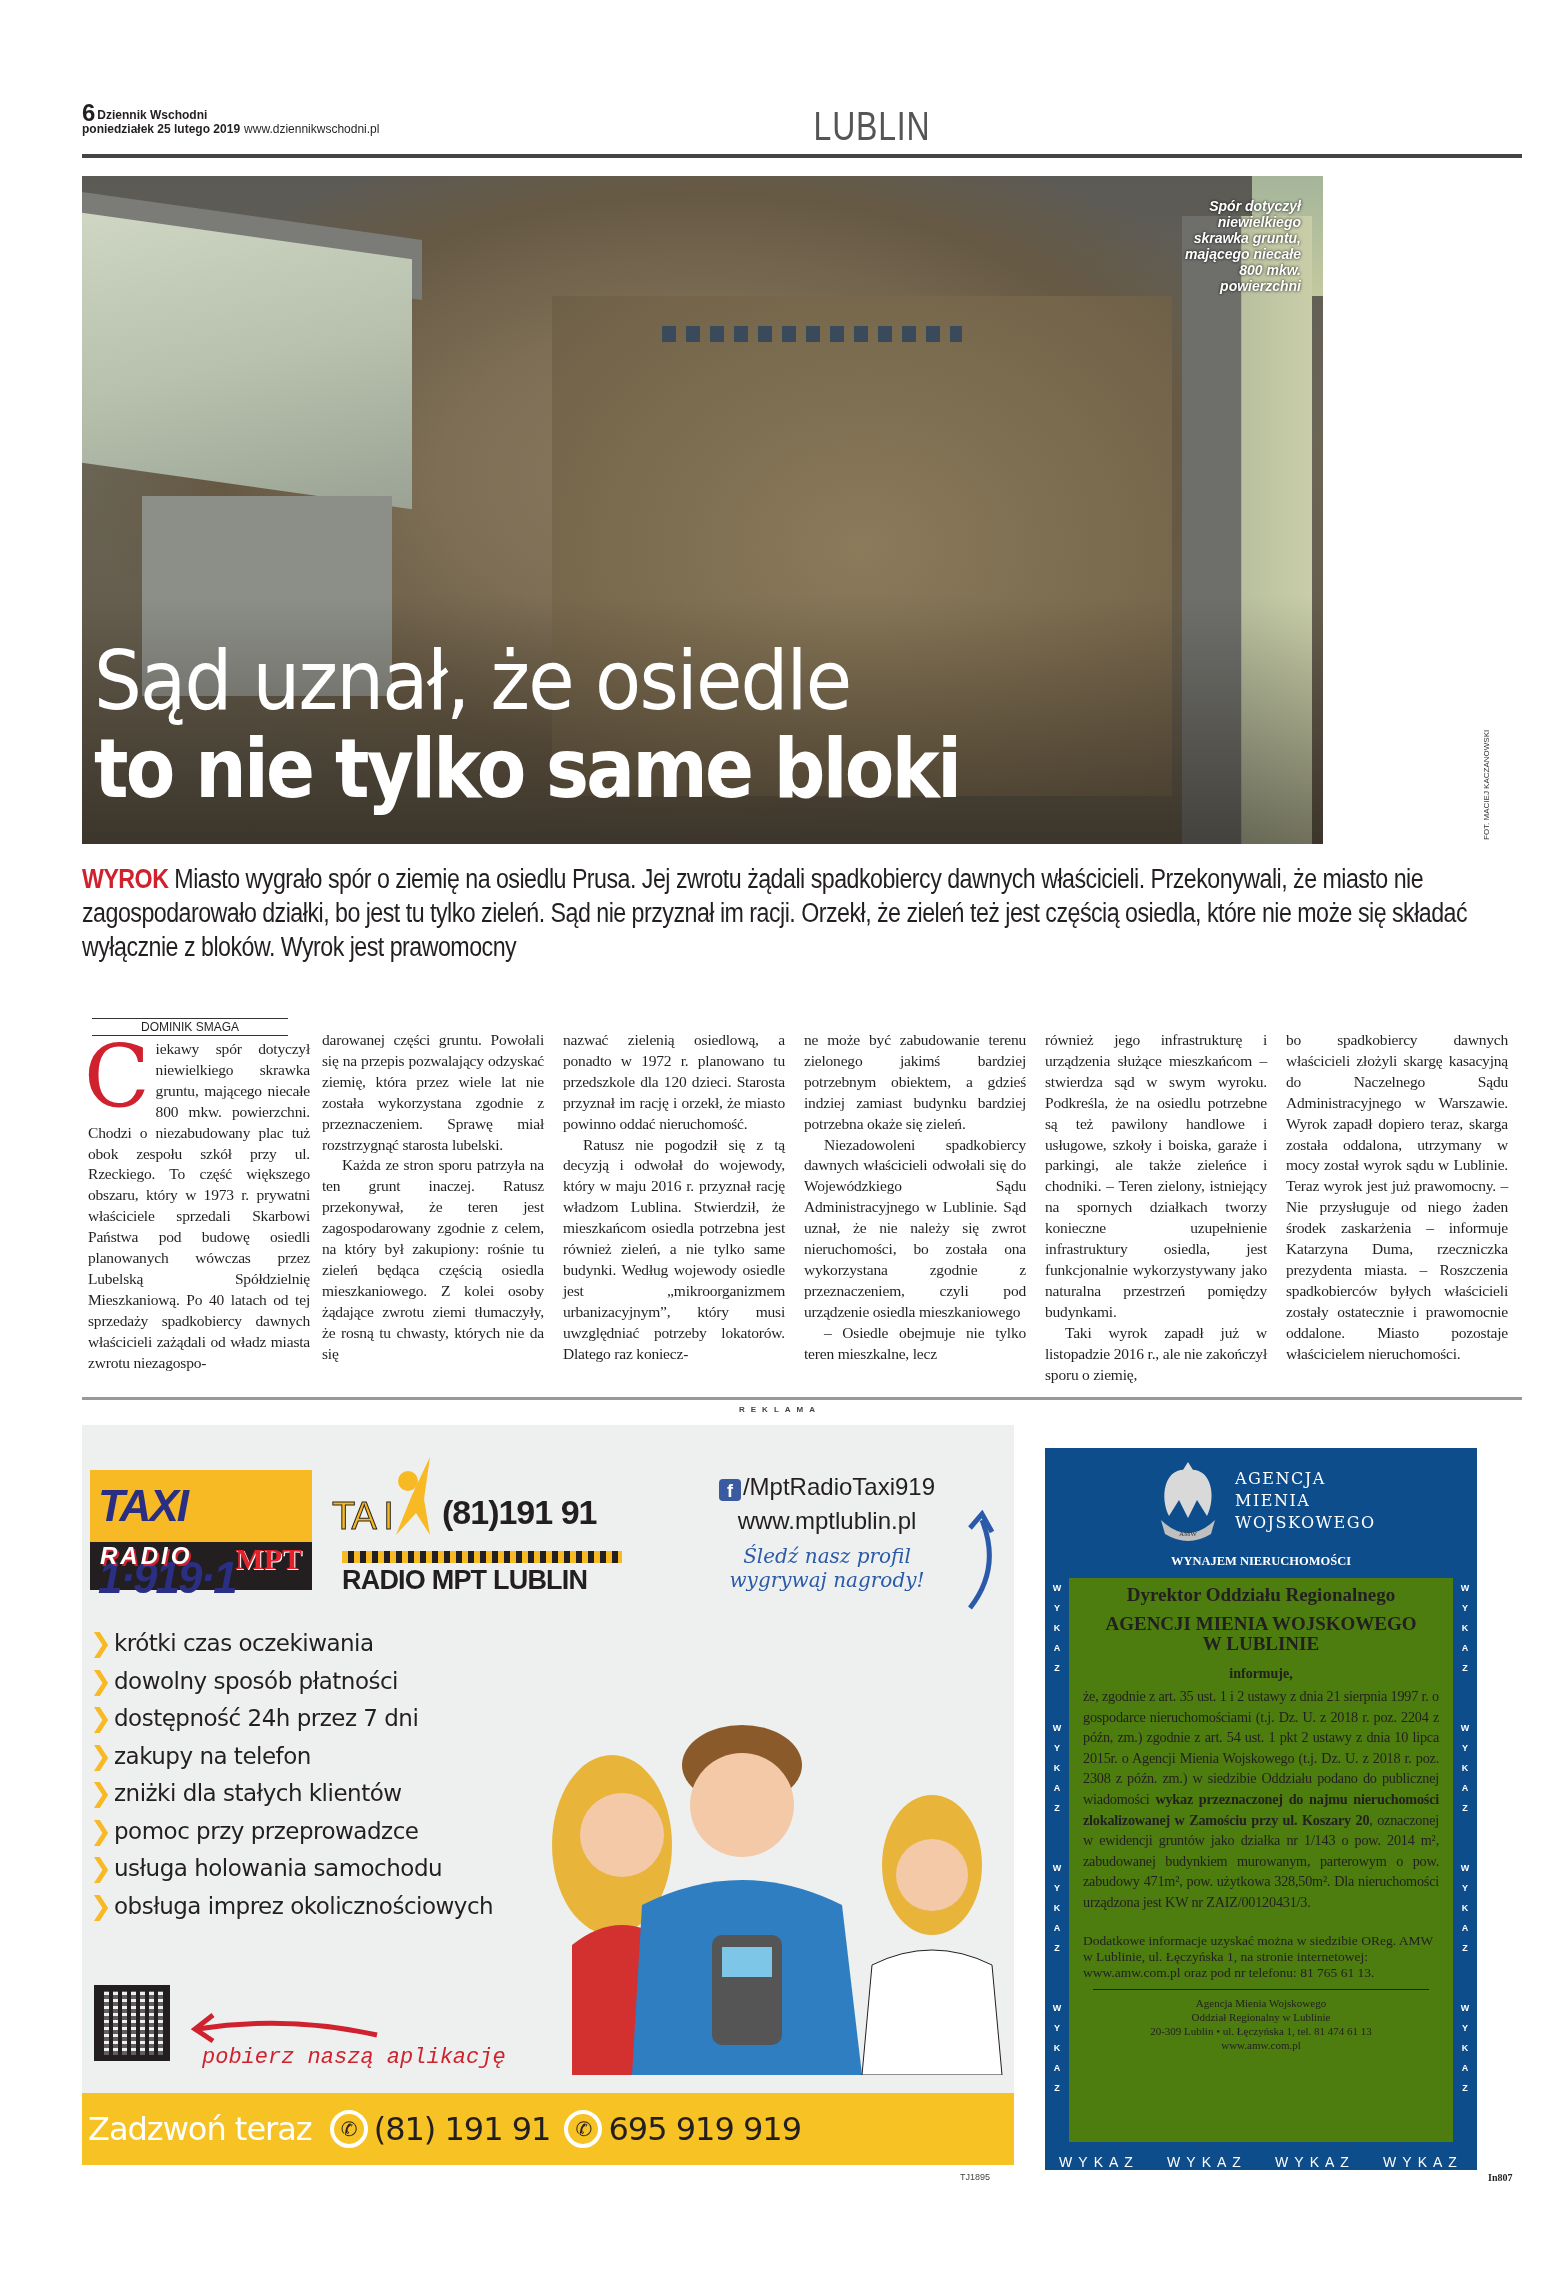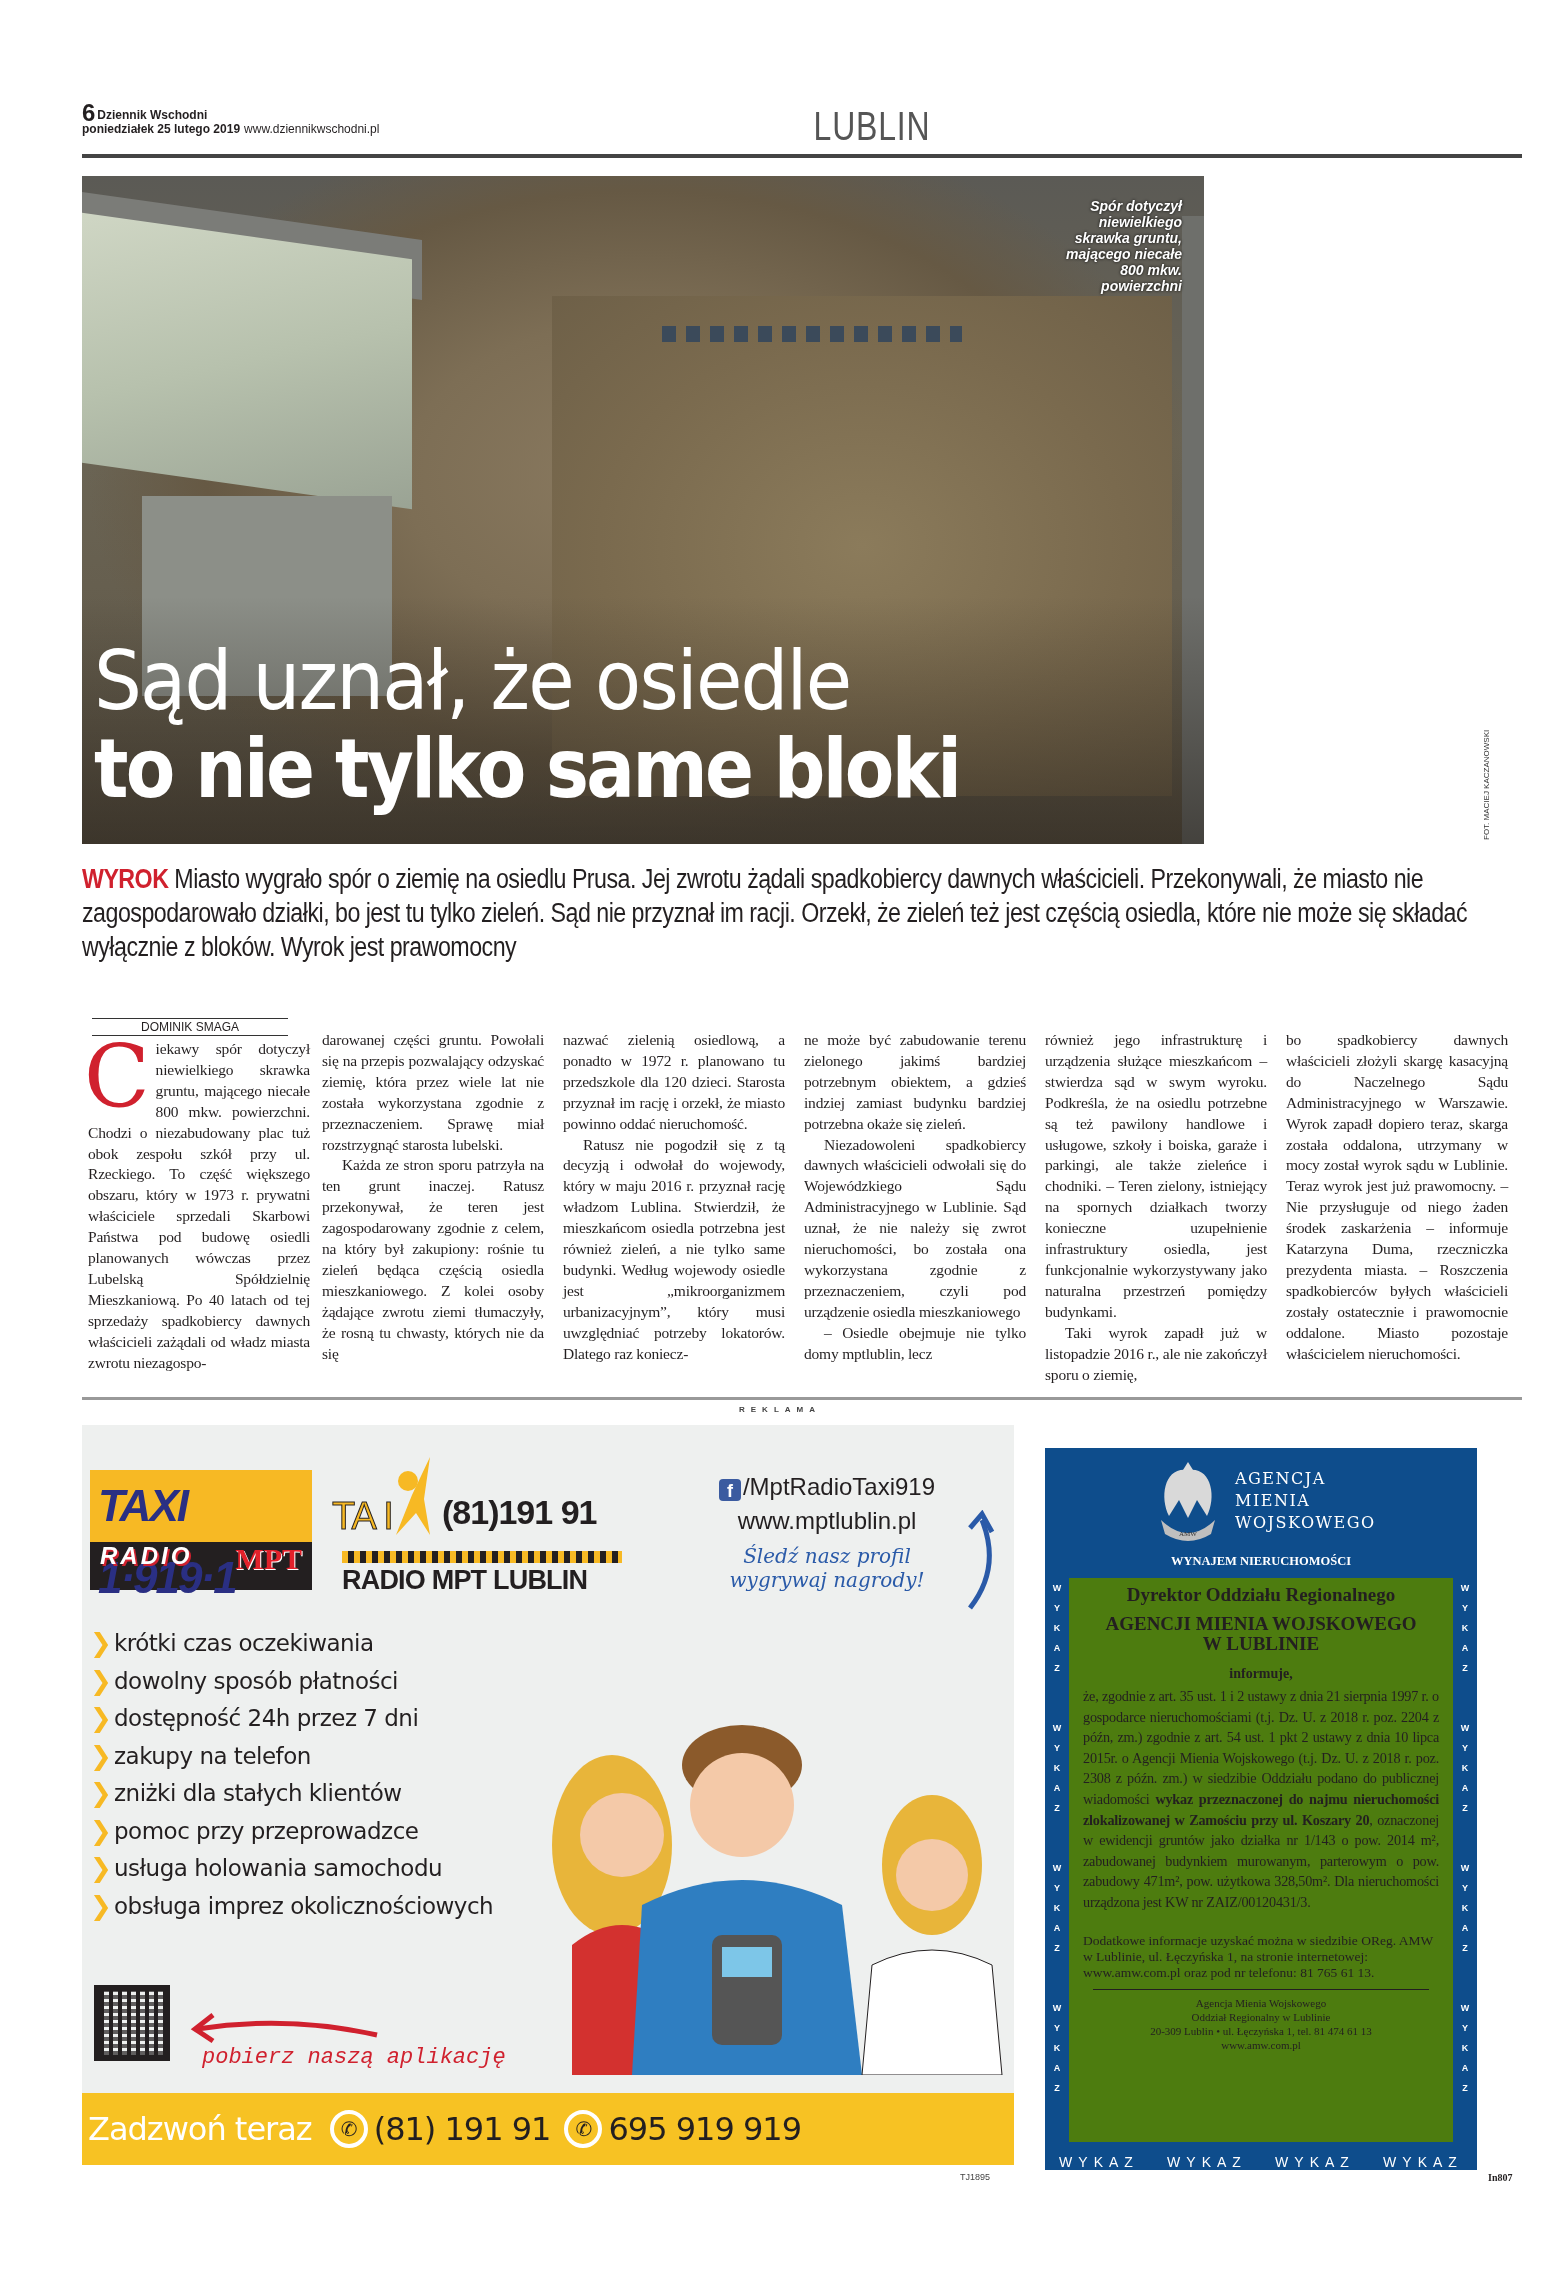--- a/index.html
+++ b/index.html
@@ -7,21 +7,21 @@
 
   
   .hdr { position: absolute; left: 82px; top: 104px; width: 1440px; height: 50px; }
   .hdr-left { position: absolute; left: 0; top: 2px; font-family: "Liberation Sans", sans-serif; font-size: 12px; line-height: 14px; font-weight: bold; color: #231f20; }
   .hdr-left .pg { font-size: 24px; font-weight: bold; vertical-align: -2px; margin-right: 2px; }
   .hdr-left .url { font-weight: normal; margin-left: 4px; }
   .hdr-section { position: absolute; left: 640px; top: 0; width: 300px; text-align: center; font-family: "Liberation Sans", sans-serif; font-size: 40px; font-weight: 300; letter-spacing: 1px; color: #555; transform: scaleX(0.8); }
   .hdr-rule { position: absolute; left: 82px; top: 154px; width: 1440px; height: 4px; background: #444; }
 
   
-  .hero { position: absolute; left: 82px; top: 176px; width: 1122px; height: 668px; overflow: hidden;
+  .hero { position: absolute; left: 82px; top: 176px; width: 1241px; height: 668px; overflow: hidden;
     background:
       radial-gradient(ellipse at 50% 45%, #8a7a60 0%, #7d6e55 30%, #665944 55%, transparent 70%),
       linear-gradient(180deg, #5b5a55 0%, #6b6555 40%, #5d5444 100%); }
   .hero .bld-left { position: absolute; left: 0; top: 60px; width: 330px; height: 250px; background: linear-gradient(160deg, #cfd6c4 0%, #b7c1ad 50%, #9aa394 100%); transform: skewY(8deg); }
   .hero .bld-left-roof { position: absolute; left: 0; top: 40px; width: 340px; height: 60px; background: #7b7c78; transform: skewY(8deg); }
   .hero .bld-left2 { position: absolute; left: 60px; top: 320px; width: 250px; height: 200px; background: #8c8f88; }
   .hero .bld-right { position: absolute; left: 1100px; top: 40px; width: 130px; height: 640px; background: linear-gradient(90deg, #6e6f6b 0%, #6e6f6b 45%, #b9c09f 46%, #c9cea8 100%); }
   .hero .bld-top { position: absolute; left: 1170px; top: 0; width: 240px; height: 120px; background: linear-gradient(180deg, #a5b59a, #c3c9a0); }
   .hero .field { position: absolute; left: 470px; top: 120px; width: 620px; height: 500px; background: radial-gradient(ellipse at 50% 50%, #8b7b5b 0%, #7a6a4e 60%, #6e6048 100%); }
   .hero .cars { position: absolute; left: 580px; top: 150px; width: 300px; height: 16px; background: repeating-linear-gradient(90deg, #3b4a5a 0 14px, transparent 14px 24px); }
@@ -148,21 +148,21 @@
   <p>darowanej części gruntu. Powołali się na przepis pozwalający odzyskać ziemię, która przez wiele lat nie została wykorzystana zgodnie z przeznaczeniem. Sprawę miał rozstrzygnąć starosta lubelski.</p>
   <p class="ind">Każda ze stron sporu patrzyła na ten grunt inaczej. Ratusz przekonywał, że teren jest zagospodarowany zgodnie z celem, na który był zakupiony: rośnie tu zieleń będąca częścią osiedla mieszkaniowego. Z kolei osoby żądające zwrotu ziemi tłumaczyły, że rosną tu chwasty, których nie da się</p>
 </div>
 <div class="col c3">
   <p>nazwać zielenią osiedlową, a ponadto w 1972 r. planowano tu przedszkole dla 120 dzieci. Starosta przyznał im rację i orzekł, że miasto powinno oddać nieruchomość.</p>
   <p class="ind">Ratusz nie pogodził się z tą decyzją i odwołał do wojewody, który w maju 2016 r. przyznał rację władzom Lublina. Stwierdził, że mieszkańcom osiedla potrzebna jest również zieleń, a nie tylko same budynki. Według wojewody osiedle jest „mikroorganizmem urbanizacyjnym”, który musi uwzględniać potrzeby lokatorów. Dlatego raz koniecz-</p>
 </div>
 <div class="col c4">
   <p>ne może być zabudowanie terenu zielonego jakimś bardziej potrzebnym obiektem, a gdzieś indziej zamiast budynku bardziej potrzebna okaże się zieleń.</p>
   <p class="ind">Niezadowoleni spadkobiercy dawnych właścicieli odwołali się do Wojewódzkiego Sądu Administracyjnego w Lublinie. Sąd uznał, że nie należy się zwrot nieruchomości, bo została ona wykorzystana zgodnie z przeznaczeniem, czyli pod urządzenie osiedla mieszkaniowego</p>
-  <p class="ind">– Osiedle obejmuje nie tylko domy mptlublin, lecz</p>
+  <p class="ind">– Osiedle obejmuje nie tylko teren mieszkalne, lecz</p>
 </div>
 <div class="col c5">
   <p>również jego infrastrukturę i urządzenia służące mieszkańcom – stwierdza sąd w swym wyroku. Podkreśla, że na osiedlu potrzebne są też pawilony handlowe i usługowe, szkoły i boiska, garaże i parkingi, ale także zieleńce i chodniki. – Teren zielony, istniejący na spornych działkach tworzy konieczne uzupełnienie infrastruktury osiedla, jest funkcjonalnie wykorzystywany jako naturalna przestrzeń pomiędzy budynkami.</p>
   <p class="ind">Taki wyrok zapadł już w listopadzie 2016 r., ale nie zakończył sporu o ziemię,</p>
 </div>
 <div class="col c6">
   <p>bo spadkobiercy dawnych właścicieli złożyli skargę kasacyjną do Naczelnego Sądu Administracyjnego w Warszawie. Wyrok zapadł dopiero teraz, skarga została oddalona, utrzymany w mocy został wyrok sądu w Lublinie. Teraz wyrok jest już prawomocny. – Nie przysługuje od niego żaden środek zaskarżenia – informuje Katarzyna Duma, rzeczniczka prezydenta miasta. – Roszczenia spadkobierców byłych właścicieli zostały ostatecznie i prawomocnie oddalone. Miasto pozostaje właścicielem nieruchomości.</p>
 </div>
 
 <div class="rule-ad"></div>

